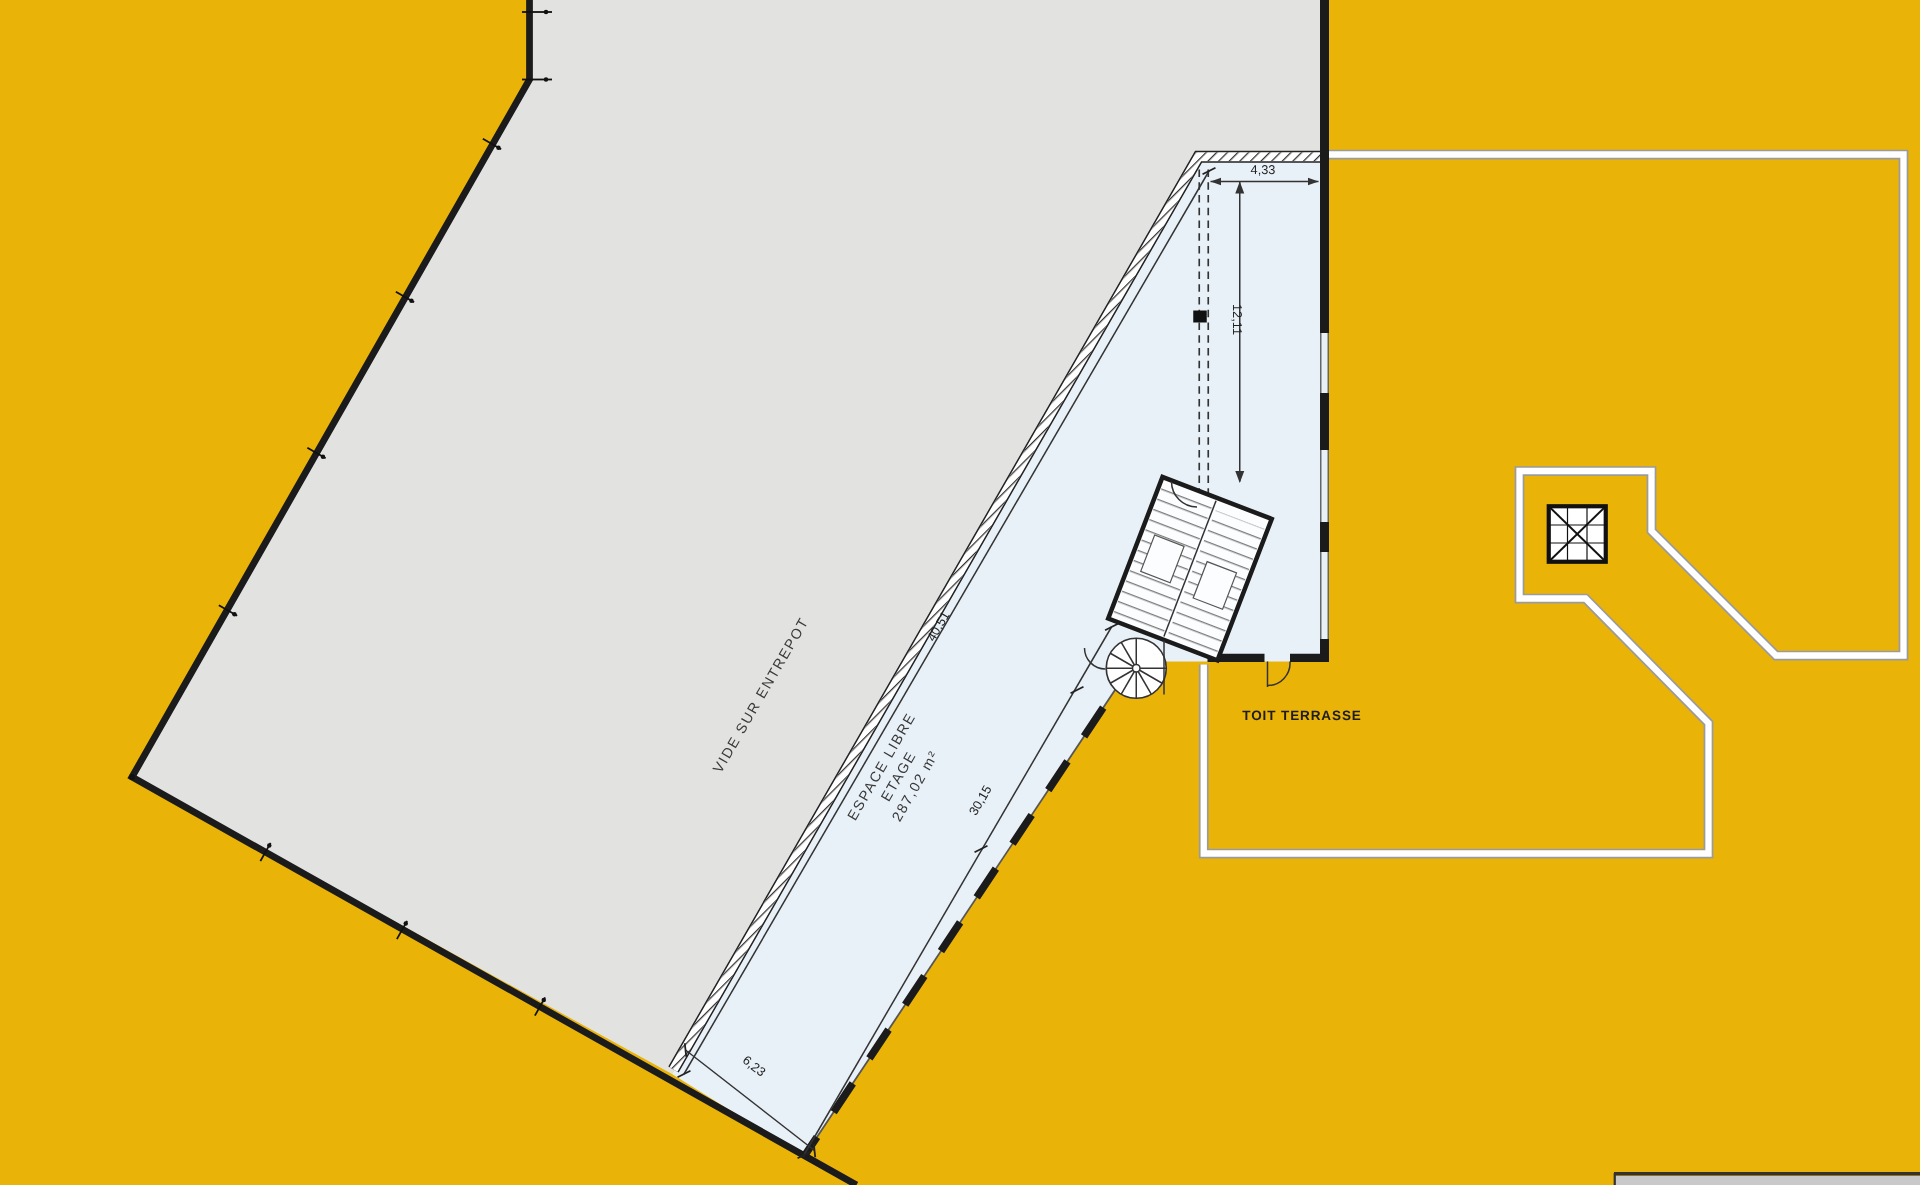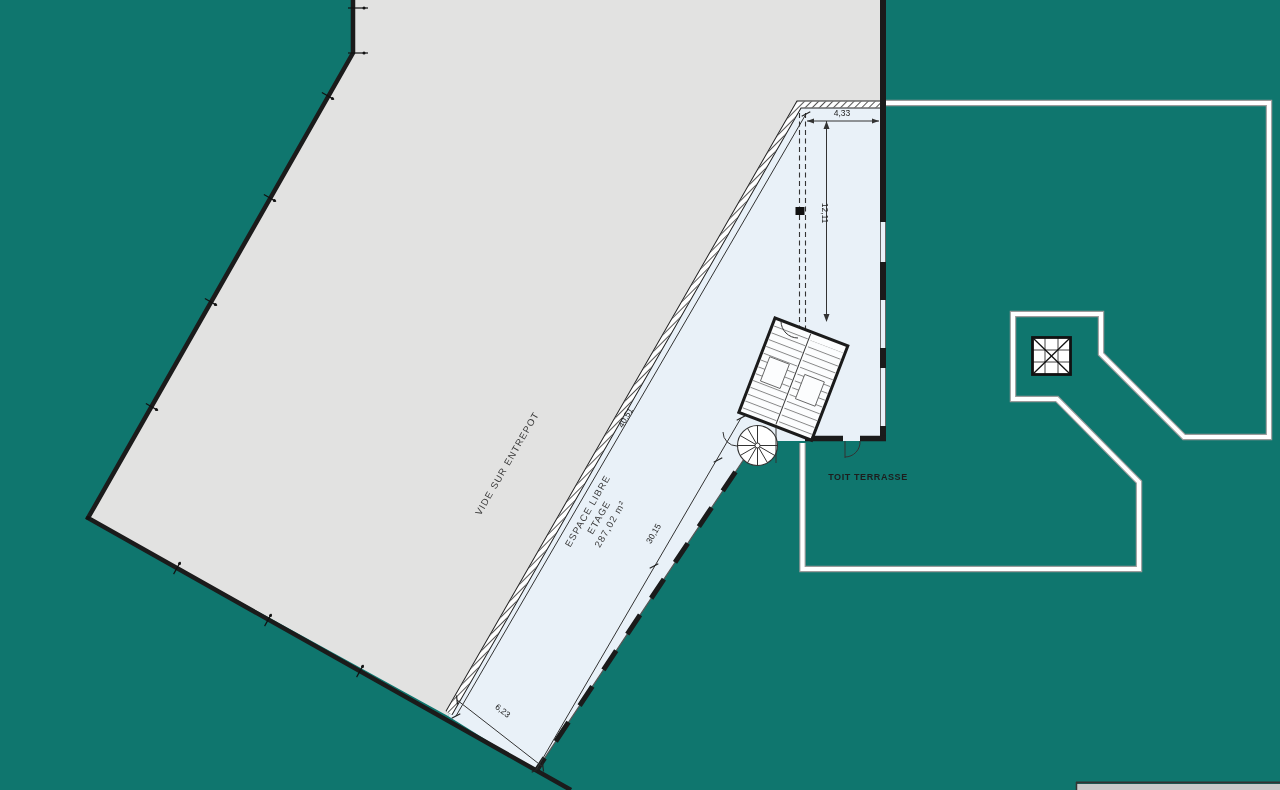--- a/index.html
+++ b/index.html
@@ -1,16 +1,16 @@
 <!DOCTYPE html>
 <html><head>
 <meta charset="utf-8">
 <style>
   html,body{margin:0;padding:0;background:#ffffff;}
-  .sheet{position:relative;width:1280px;height:790px;background:#0f766e;overflow:hidden;
+  .sheet{position:relative;width:1280px;height:790px;background:#eab308;overflow:hidden;
          font-family:"Liberation Sans", sans-serif;}
   svg text{font-family:"Liberation Sans", sans-serif;fill:#2a2a2a;}
   .room-label{font-size:9.5px;letter-spacing:1.1px;fill:#3a3a3a;}
   .dim-label{font-size:8.5px;fill:#222;}
   .terrace-label{font-size:9px;font-weight:700;letter-spacing:0.6px;fill:#1d1d1d;}
 </style>
 </head>
 <body>
 
 <div class="sheet">

